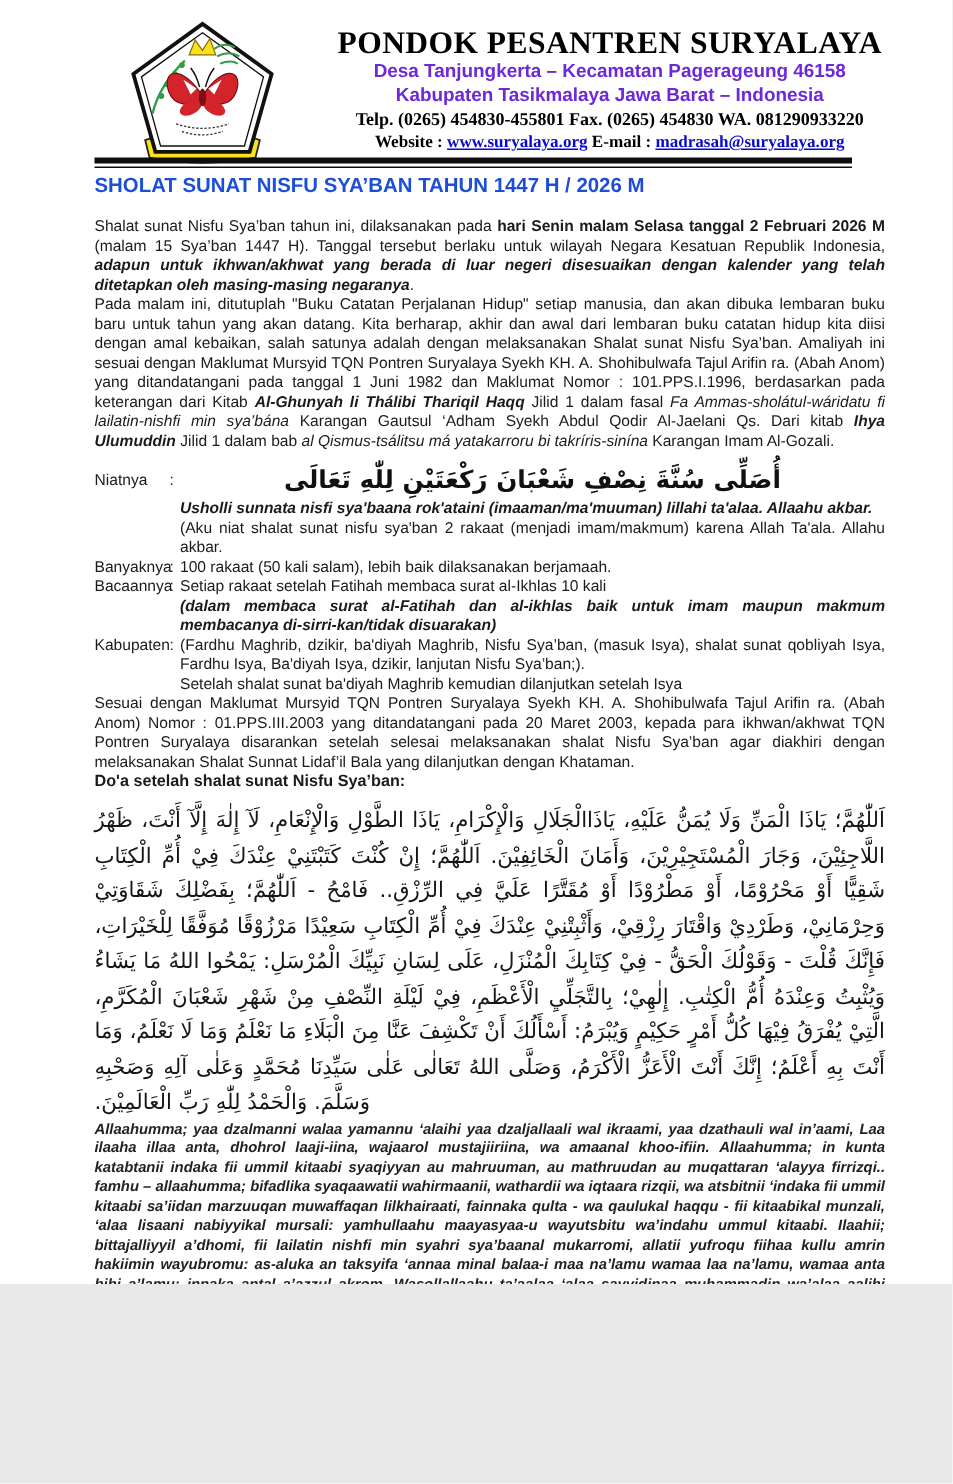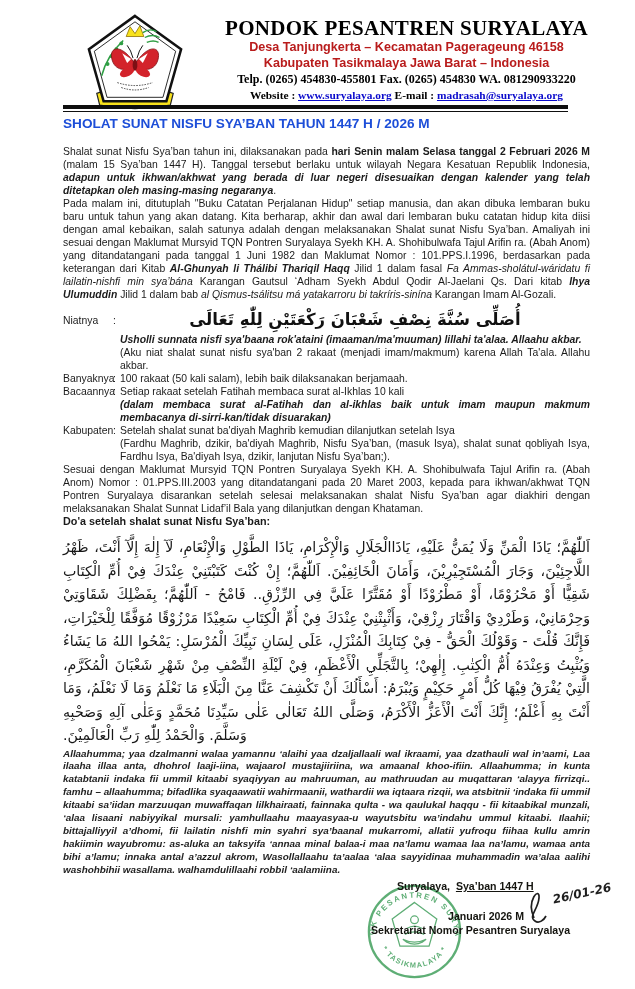--- a/index.html
+++ b/index.html
@@ -1,22 +1,22 @@
 <!DOCTYPE html>
 <html><head>
 <meta charset="utf-8">
 <style>
   html,body{margin:0;padding:0;background:#e8e8e8;}
-  .page{position:relative;width:635px;height:989px;background:#ffffff;margin:0 auto;overflow:hidden;
+  .page{position:relative;width:635px;height:856px;background:#ffffff;margin:0 auto;overflow:hidden;
         font-family:"Liberation Sans",sans-serif;color:#1b1b1b;}
   
   .logo{position:absolute;left:84px;top:13px;width:102px;height:100px;}
   .head-text{position:absolute;left:188px;top:16px;width:437px;text-align:center;}
   .inst{font-family:"Liberation Serif",serif;font-weight:bold;font-size:21px;letter-spacing:.3px;line-height:24px;color:#000;}
-  .addr{font-weight:bold;font-size:12.6px;line-height:15.5px;color:#b91c1c;}
+  .addr{font-weight:bold;font-size:12.6px;line-height:15.5px;color:#6d28d9;}
   .contact{font-family:"Liberation Serif",serif;font-weight:bold;font-size:12px;line-height:15px;color:#000;margin-top:1px;}
   .webline{font-family:"Liberation Serif",serif;font-weight:bold;font-size:11.4px;line-height:14px;color:#000;margin-top:1px;}
   .weblink{color:#0a0acc;text-decoration:underline;cursor:pointer;}
   .hr2{position:absolute;left:63px;top:105px;width:505px;border-top:4px solid #0e0e0e;}
   .hr2::after{content:"";display:block;margin-top:1.5px;border-top:1.6px solid #0e0e0e;}
   .title{position:absolute;left:63px;top:116px;width:527px;text-align:left;font-weight:bold;font-size:13.6px;color:#1d4ed8;}
   
   .flow{position:absolute;left:63px;top:145px;width:527px;font-size:10.4px;line-height:13px;text-align:justify;}
   .flow p{margin:0;}
   .rb{font-weight:bold;}
@@ -118,22 +118,22 @@
       <div class="pbody">
         <div>Setiap rakaat setelah Fatihah membaca surat al-Ikhlas 10 kali</div>
         <div class="latin-bi">(dalam membaca surat al-Fatihah dan al-ikhlas baik untuk imam maupun makmum membacanya di-sirri-kan/tidak disuarakan)</div>
       </div>
     </div>
 
     <div class="prow">
       <div class="plabel">Kabupaten</div>
       <div class="pcolon">:</div>
       <div class="pbody">
+        <div>(Fardhu Maghrib, dzikir, ba'diyah Maghrib, Nisfu Sya’ban, (masuk Isya), shalat sunat qobliyah Isya, Fardhu Isya, Ba'diyah Isya, dzikir, lanjutan Nisfu Sya’ban;).</div>
         <div>Setelah shalat sunat ba'diyah Maghrib kemudian dilanjutkan setelah Isya</div>
-        <div>(Fardhu Maghrib, dzikir, ba'diyah Maghrib, Nisfu Sya’ban, (masuk Isya), shalat sunat qobliyah Isya, Fardhu Isya, Ba'diyah Isya, dzikir, lanjutan Nisfu Sya’ban;).</div>
       </div>
     </div>
 
     <p>Sesuai dengan Maklumat Mursyid TQN Pontren Suryalaya Syekh KH. A. Shohibulwafa Tajul Arifin ra. (Abah Anom) Nomor : 01.PPS.III.2003 yang ditandatangani pada 20 Maret 2003, kepada para ikhwan/akhwat TQN Pontren Suryalaya disarankan setelah selesai melaksanakan shalat Nisfu Sya’ban agar diakhiri dengan melaksanakan Shalat Sunnat Lidaf’il Bala yang dilanjutkan dengan Khataman.</p>
     <p class="doa-head">Do'a setelah shalat sunat Nisfu Sya’ban:</p>
     <div class="doa-arabic" dir="rtl">اَللّٰهُمَّ؛ يَاذَا الْمَنِّ وَلَا يُمَنُّ عَلَيْهِ، يَاذَاالْجَلَالِ وَالْإِكْرَامِ، يَاذَا الطَّوْلِ وَالْإِنْعَامِ، لَآ إِلٰهَ إِلَّآ أَنْتَ، ظَهْرُ اللَّاجِئِيْنَ، وَجَارَ الْمُسْتَجِيْرِيْنَ، وَأَمَانَ الْخَائِفِيْنَ. اَللّٰهُمَّ؛ إِنْ كُنْتَ كَتَبْتَنِيْ عِنْدَكَ فِيْ أُمِّ الْكِتَابِ شَقِيًّا أَوْ مَحْرُوْمًا، أَوْ مَطْرُوْدًا أَوْ مُقَتَّرًا عَلَيَّ فِي الرِّزْقِ.. فَامْحُ - اَللّٰهُمَّ؛ بِفَضْلِكَ شَقَاوَتِيْ وَحِرْمَانِيْ، وَطَرْدِيْ وَاقْتَارَ رِزْقِيْ، وَأَثْبِتْنِيْ عِنْدَكَ فِيْ أُمِّ الْكِتَابِ سَعِيْدًا مَرْزُوْقًا مُوَفَّقًا لِلْخَيْرَاتِ، فَإِنَّكَ قُلْتَ - وَقَوْلُكَ الْحَقُّ - فِيْ كِتَابِكَ الْمُنْزَلِ، عَلَى لِسَانِ نَبِيِّكَ الْمُرْسَلِ: يَمْحُوا اللهُ مَا يَشَاءُ وَيُثْبِتُ وَعِنْدَهُ أُمُّ الْكِتٰبِ. إِلٰهِيْ؛ بِالتَّجَلِّيِ الْأَعْظَمِ، فِيْ لَيْلَةِ النِّصْفِ مِنْ شَهْرِ شَعْبَانَ الْمُكَرَّمِ، الَّتِيْ يُفْرَقُ فِيْهَا كُلُّ أَمْرٍ حَكِيْمٍ وَيُبْرَمُ: أَسْأَلُكَ أَنْ تَكْشِفَ عَنَّا مِنَ الْبَلَاءِ مَا نَعْلَمُ وَمَا لَا نَعْلَمُ، وَمَا أَنْتَ بِهِ أَعْلَمُ؛ إِنَّكَ أَنْتَ الْأَعَزُّ الْأَكْرَمُ، وَصَلَّى اللهُ تَعَالٰى عَلٰى سَيِّدِنَا مُحَمَّدٍ وَعَلٰى آلِهِ وَصَحْبِهِ وَسَلَّمَ. وَالْحَمْدُ لِلّٰهِ رَبِّ الْعَالَمِيْنَ.</div>
     <div class="doa-latin">Allaahumma; yaa dzalmanni walaa yamannu ‘alaihi yaa dzaljallaali wal ikraami, yaa dzathauli wal in’aami, Laa ilaaha illaa anta, dhohrol laaji-iina, wajaarol mustajiiriina, wa amaanal khoo-ifiin. Allaahumma; in kunta katabtanii indaka fii ummil kitaabi syaqiyyan au mahruuman, au mathruudan au muqattaran ‘alayya firrizqi.. famhu – allaahumma; bifadlika syaqaawatii wahirmaanii, wathardii wa iqtaara rizqii, wa atsbitnii ‘indaka fii ummil kitaabi sa’iidan marzuuqan muwaffaqan lilkhairaati, fainnaka qulta - wa qaulukal haqqu - fii kitaabikal munzali, ‘alaa lisaani nabiyyikal mursali: yamhullaahu maayasyaa-u wayutsbitu wa’indahu ummul kitaabi. Ilaahii; bittajalliyyil a’dhomi, fii lailatin nishfi min syahri sya’baanal mukarromi, allatii yufroqu fiihaa kullu amrin hakiimin wayubromu: as-aluka an taksyifa ‘annaa minal balaa-i maa na’lamu wamaa laa na’lamu, wamaa anta bihi a’lamu; innaka antal a’azzul akrom, Wasollallaahu ta’aalaa ‘alaa sayyidinaa muhammadin wa’alaa aalihi washohbihii wasallama. walhamdulillaahi robbil ‘aalamiina.</div>
   </div>
 
   <svg class="stamp" viewBox="0 0 100 100">

